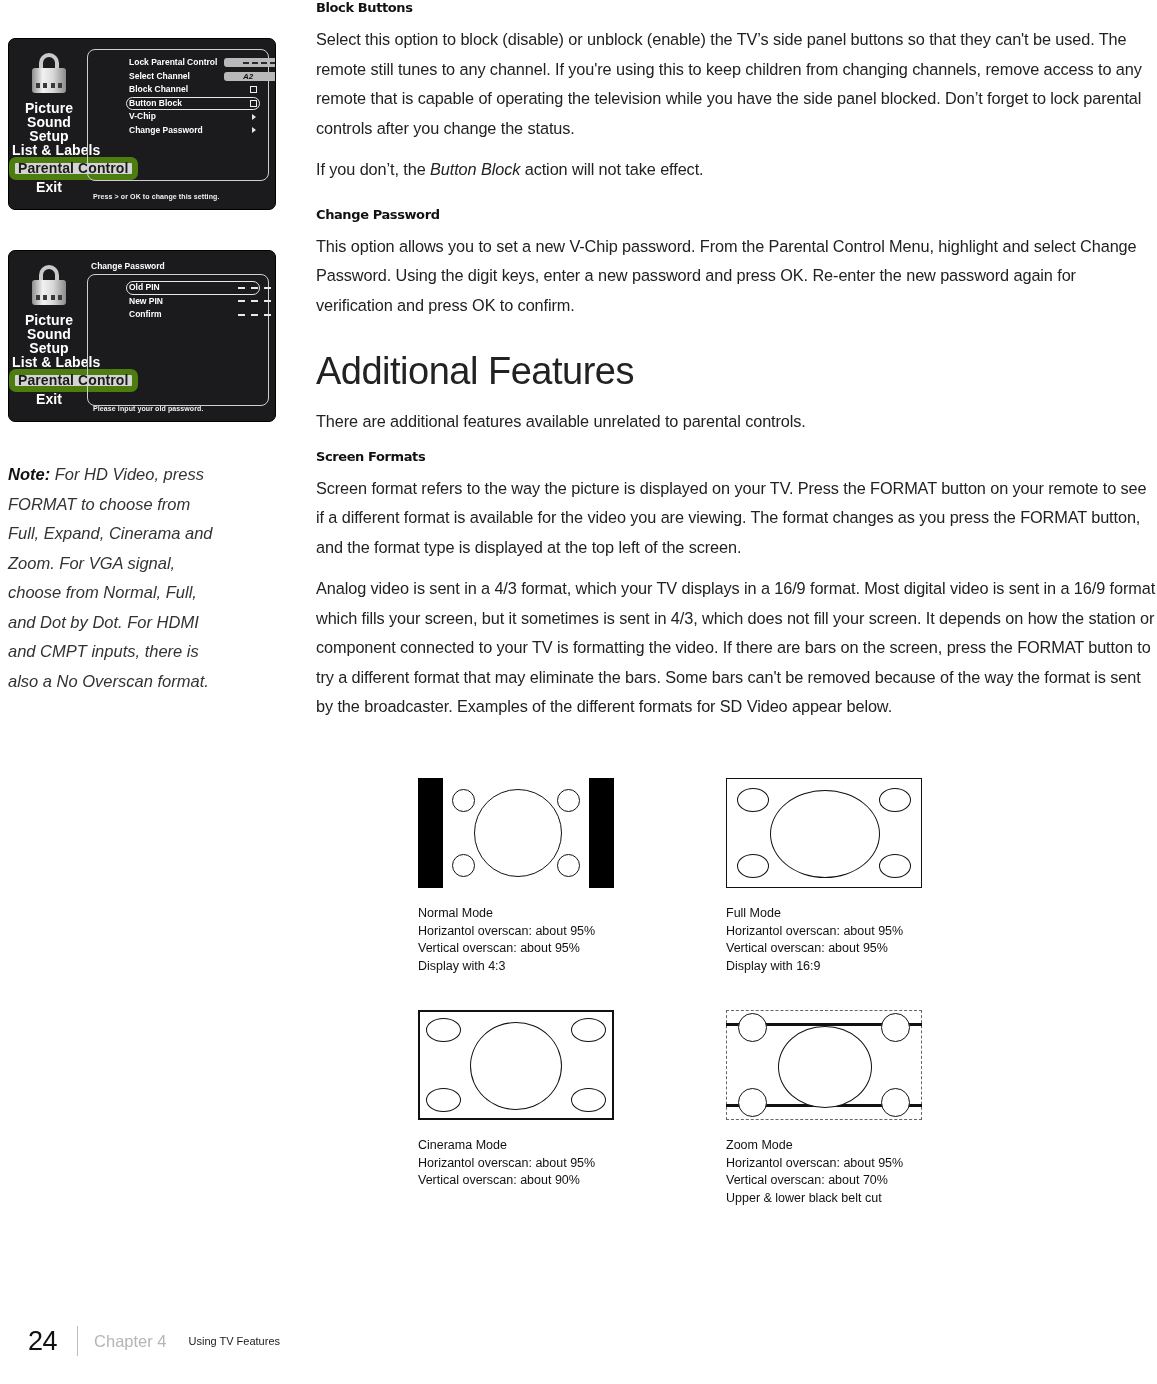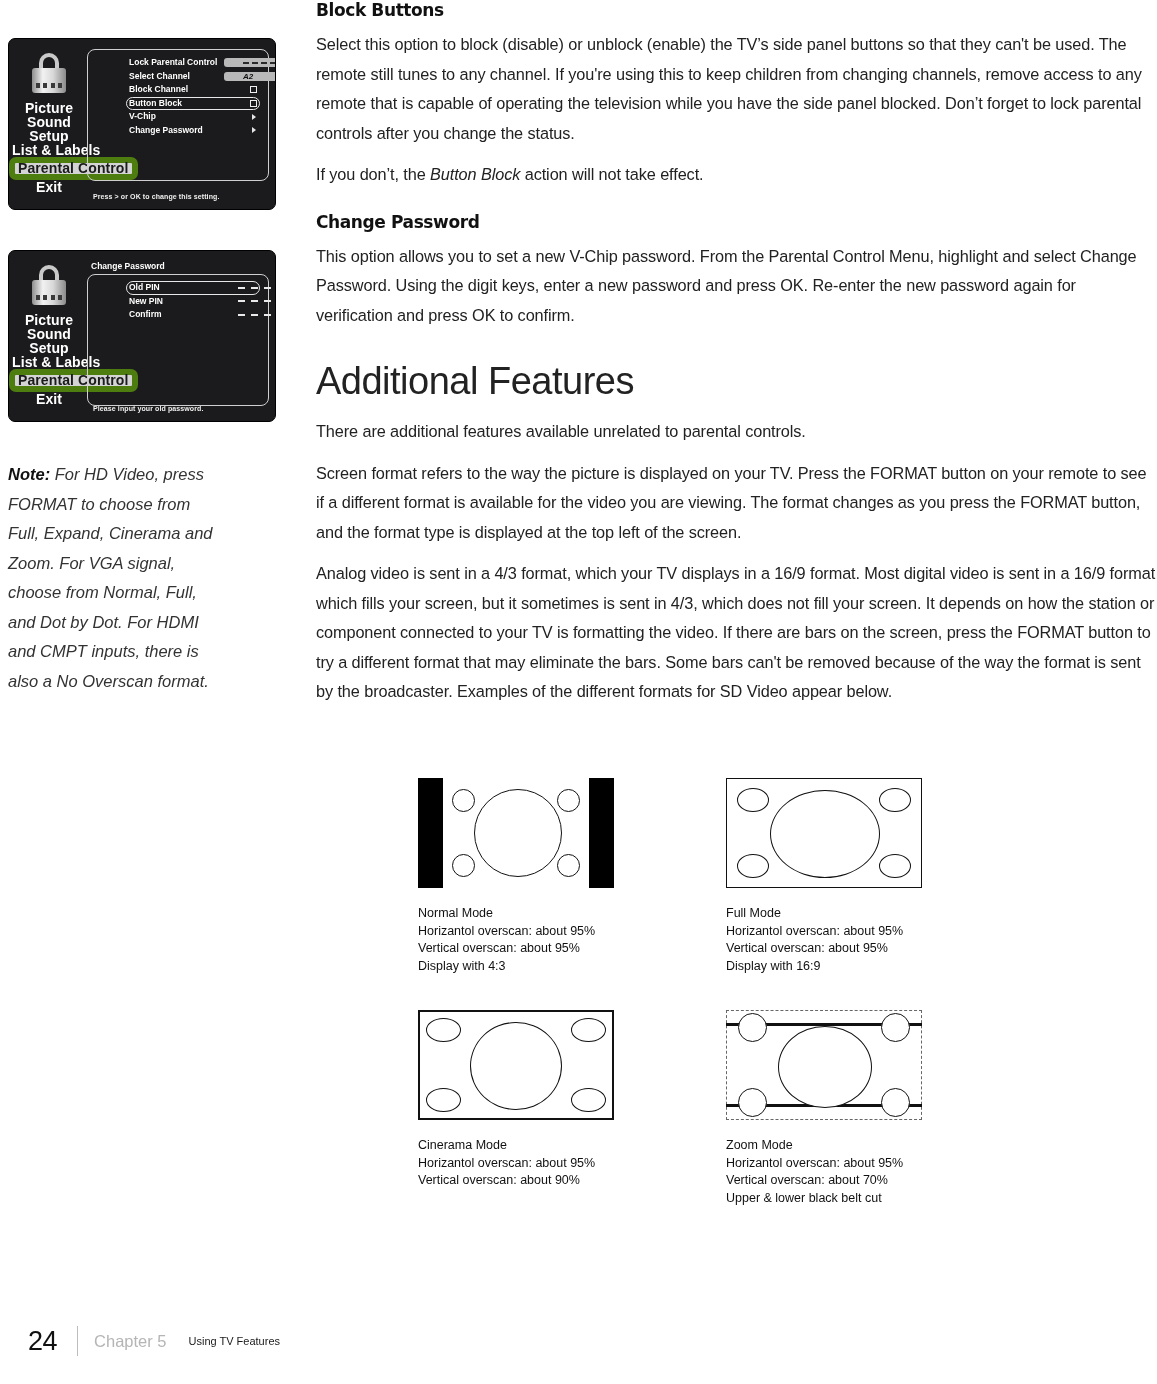--- a/index.html
+++ b/index.html
@@ -257,21 +257,21 @@
 
   
   .main-col {
     position: absolute;
     left: 316px;
     top: 0;
     width: 840px;
   }
   h2.sec {
     font-family: "DejaVu Sans", sans-serif;
-    font-size: 17px;
+    font-size: 13px;
     font-weight: bold;
     letter-spacing: -0.4px;
     margin: 0 0 10px 0;
     color: #111;
   }
   h2.sec.sp { margin-top: 22px; }
   h1.big {
     font-family: "Liberation Sans", sans-serif;
     font-weight: normal;
     font-size: 38px;
@@ -551,20 +551,21 @@
   <h2 class="sec">Block Buttons</h2>
   <p class="body">Select this option to block (disable) or unblock (enable) the TV’s side panel buttons so that they can't be used. The remote still tunes to any channel. If you're using this to keep children from changing channels, remove access to any remote that is capable of operating the television while you have the side panel blocked. Don’t forget to lock parental controls after you change the status.</p>
   <p class="body"><span>If you don’t, the </span><i>Button Block</i><span> action will not take effect.</span></p>
 
   <h2 class="sec sp">Change Password</h2>
   <p class="body">This option allows you to set a new V-Chip password. From the Parental Control Menu, highlight and select Change Password. Using the digit keys, enter a new password and press OK. Re-enter the new password again for verification and press OK to confirm.</p>
 
   <h1 class="big">Additional Features</h1>
   <p class="body">There are additional features available unrelated to parental controls.</p>
 
+  <h2 class="sec">Screen Formats</h2>
   <p class="body">Screen format refers to the way the picture is displayed on your TV. Press the FORMAT button on your remote to see if a different format is available for the video you are viewing. The format changes as you press the FORMAT button, and the format type is displayed at the top left of the screen.</p>
   <p class="body">Analog video is sent in a 4/3 format, which your TV displays in a 16/9 format. Most digital video is sent in a 16/9 format which fills your screen, but it sometimes is sent in 4/3, which does not fill your screen. It depends on how the station or component connected to your TV is formatting the video. If there are bars on the screen, press the FORMAT button to try a different format that may eliminate the bars. Some bars can't be removed because of the way the format is sent by the broadcaster. Examples of the different formats for SD Video appear below.</p>
 </div>
 
 <div class="diagrams">
 
   <div class="diag-row">
 
     <div class="diag d-normal">
       <div class="canvas">
@@ -639,15 +640,15 @@
         <span class="ttl">Upper &amp; lower black belt cut</span>
       </div>
     </div>
 
   </div>
 </div>
 
 <div class="footer">
   <span class="pg">24</span>
   <span class="divider"></span>
-  <span class="chap">Chapter 5</span>
+  <span class="chap">Chapter 4</span>
   <span class="sect">Using TV Features</span>
 </div>
 
 </body></html>

